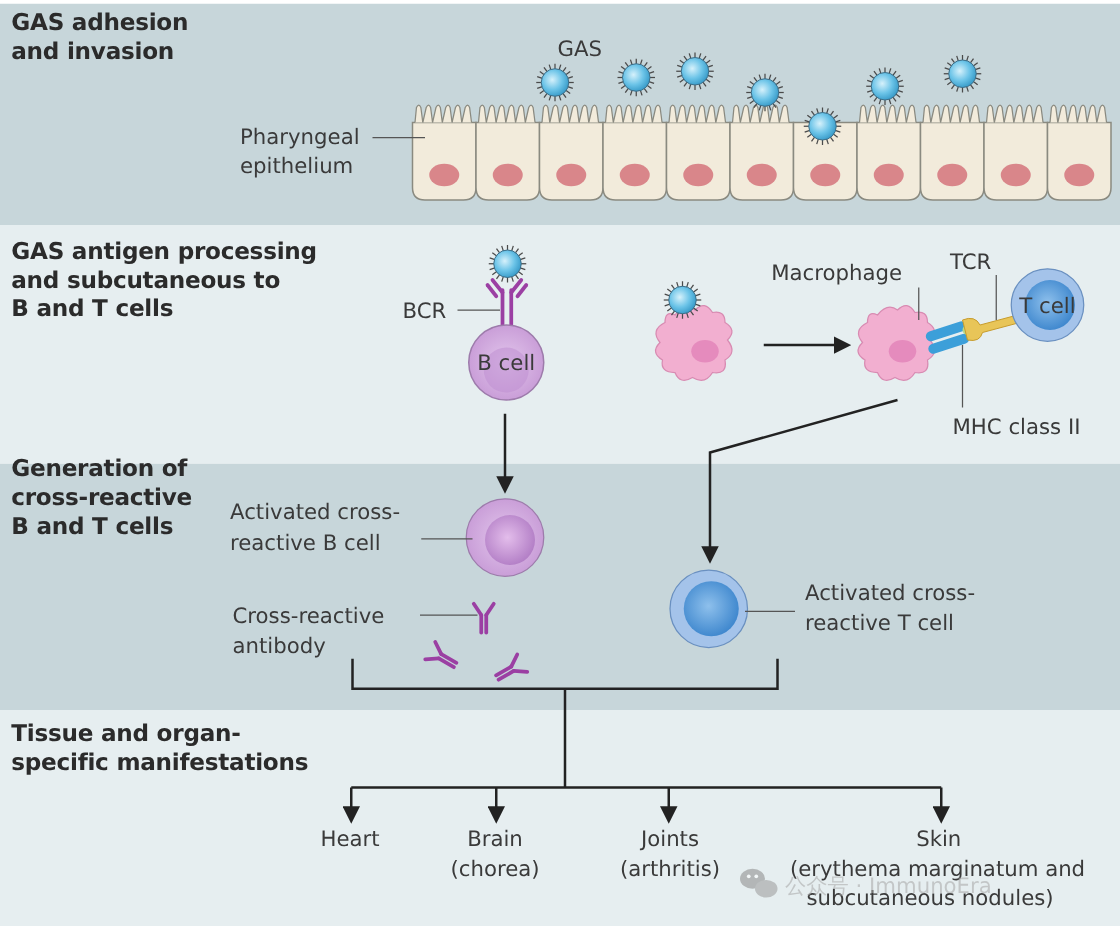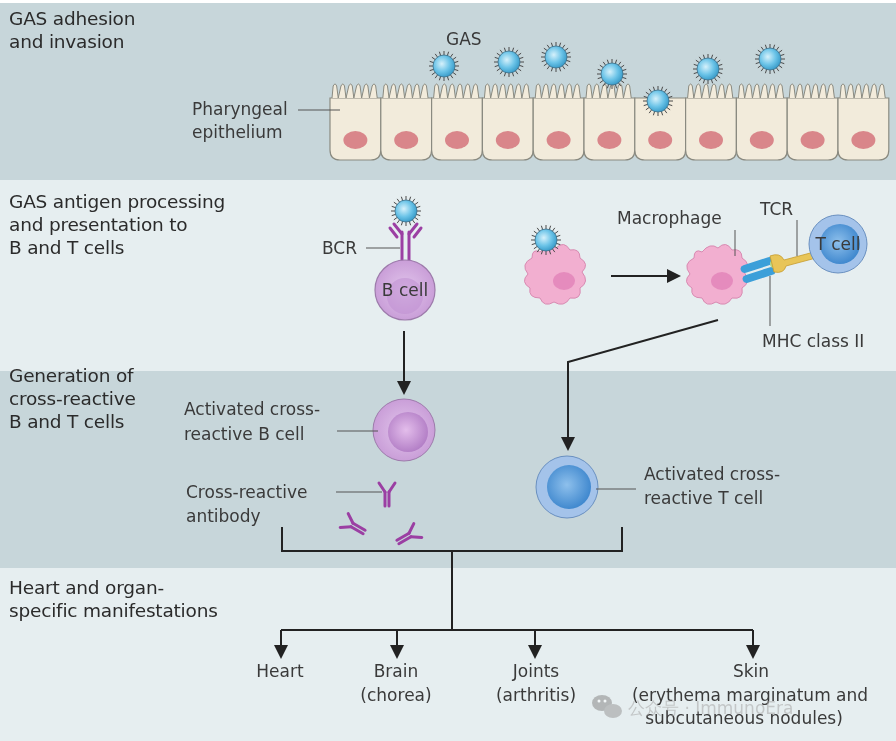--- a/index.html
+++ b/index.html
@@ -2,21 +2,21 @@
 <html><head>
 <meta charset="utf-8">
 <style>
   html,body{margin:0;padding:0;background:#ffffff;}
   body{width:896px;height:741px;position:relative;overflow:hidden;font-family:"DejaVu Sans","Liberation Sans",sans-serif;}
   .panel{position:absolute;left:0;width:896px;}
   .p1{top:3px;height:177px;background:#c7d6da;}
   .p2{top:180px;height:191px;background:#e6eef0;}
   .p3{top:371px;height:197px;background:#c7d6da;}
   .p4{top:568px;height:173px;background:#e6eef0;}
-  .heading{position:absolute;left:9px;font-weight:normal;font-size:18.5px;line-height:23px;color:#2b2b2b;white-space:pre-line;letter-spacing:-0.2px;}
+  .heading{position:absolute;left:9px;font-weight:bold;font-size:18.5px;line-height:23px;color:#2b2b2b;white-space:pre-line;letter-spacing:-0.2px;}
   svg#diagram{position:absolute;left:0;top:0;width:896px;height:741px;}
   .lbl{font-family:"DejaVu Sans","Liberation Sans",sans-serif;font-size:17px;fill:#3a3a3a;}
   .lblc{text-anchor:middle;}
 </style>
 </head>
 <body>
 
 <div class="panel p1"></div>
 <div class="panel p2"></div>
 <div class="panel p3"></div>
@@ -431,19 +431,19 @@
       <line x1="551.8778525229247" y1="231.9098300562505" x2="554.8167787843871" y2="227.86474508437578" stroke="#4a4a4a" stroke-width="1"></line>
       <line x1="554.0901699437495" y1="234.12214747707526" x2="558.1352549156242" y2="231.1832212156129" stroke="#4a4a4a" stroke-width="1"></line>
       <line x1="555.5105651629515" y1="236.9098300562505" x2="560.2658477444273" y2="235.36474508437578" stroke="#4a4a4a" stroke-width="1"></line>
       <circle cx="546" cy="240" r="11" fill="url(#gBact)" stroke="#3d6e88" stroke-width="0.8"></circle>
     </g>
   </svg>
 
 <div class="heading" style="top:7px">GAS adhesion
 and invasion</div>
 <div class="heading" style="top:190px">GAS antigen processing
-and presentation to
+and subcutaneous to
 B and T cells</div>
 <div class="heading" style="top:364px">Generation of
 cross-reactive
 B and T cells</div>
-<div class="heading" style="top:576px">Heart and organ-
+<div class="heading" style="top:576px">Tissue and organ-
 specific manifestations</div>
 
 </body></html>

